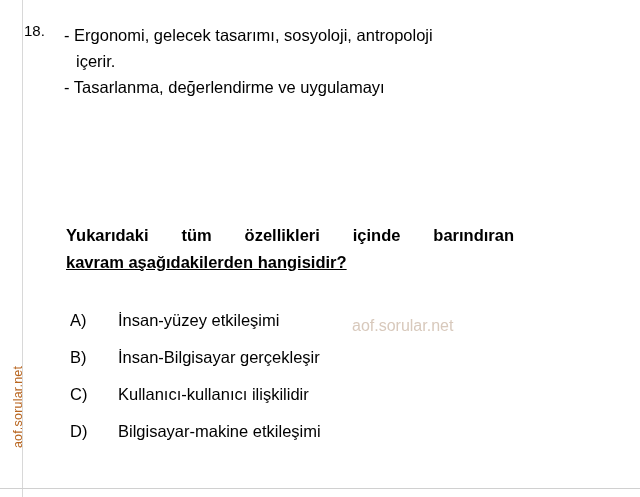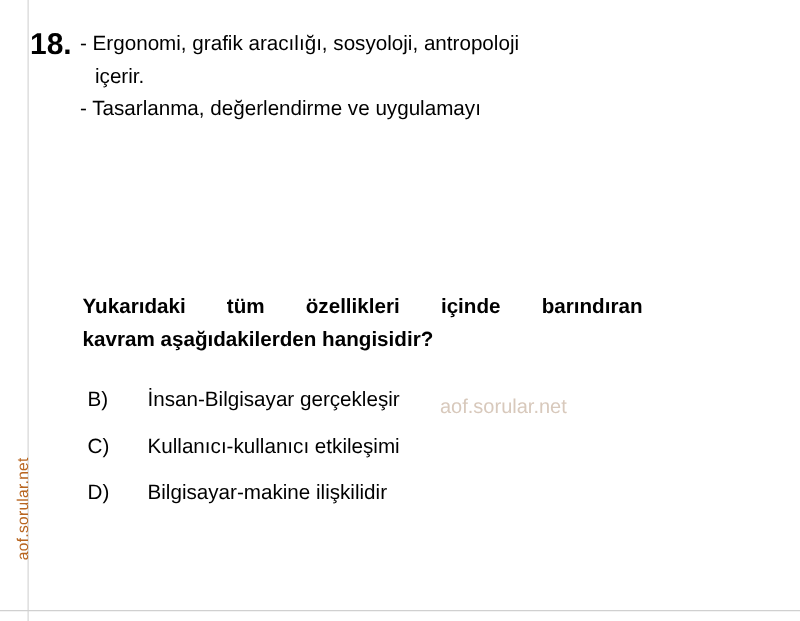--- a/index.html
+++ b/index.html
@@ -55,22 +55,22 @@
     left: 0;
     top: 0;
     width: 640px;
     height: 497px;
   }
 
   .q-number {
     position: absolute;
     left: 24px;
     top: 22px;
-    font-size: 24px;
-    font-weight: bold;
+    font-size: 15px;
+    font-weight: normal;
     letter-spacing: 0px;
   }
 
   .stem {
     position: absolute;
     left: 64px;
     top: 22px;
     width: 560px;
   }
   .stem-line {
@@ -78,34 +78,35 @@
     line-height: 26px;
     white-space: pre;
   }
   .stem-line.indent {
     padding-left: 12px;
   }
 
   .question {
     position: absolute;
     left: 66px;
-    top: 232px;
+    top: 222px;
     width: 520px;
     font-size: 16.5px;
     font-weight: bold;
     line-height: 27px;
   }
   .question .ln1 {
     display: block;
     text-align: justify;
     text-align-last: justify;
     width: 448px;
   }
   .question .ln2 {
     display: block;
+    text-decoration: underline;
   }
 
   .options {
     position: absolute;
     left: 70px;
     top: 302px;
     width: 540px;
   }
   .option {
     position: relative;
@@ -136,38 +137,41 @@
 
 <div class="page">
 
   <div class="left-strip">
     <div class="left-watermark">aof.sorular.net</div>
   </div>
 
   <div class="q-number">18.</div>
 
   <div class="stem">
-    <div class="stem-line">- Ergonomi, grafik aracılığı, sosyoloji, antropoloji</div>
+    <div class="stem-line">- Ergonomi, gelecek tasarımı, sosyoloji, antropoloji</div>
     <div class="stem-line indent">içerir.</div>
     <div class="stem-line">- Tasarlanma, değerlendirme ve uygulamayı</div>
   </div>
 
   <div class="question">
     <span class="ln1">Yukarıdaki tüm özellikleri içinde barındıran</span>
     <span class="ln2">kavram aşağıdakilerden hangisidir?</span>
   </div>
 
   <div class="options">
     <div class="option">
+      <span class="letter">A)</span><span class="text">İnsan-yüzey etkileşimi</span>
+    </div>
+    <div class="option">
       <span class="letter">B)</span><span class="text">İnsan-Bilgisayar gerçekleşir</span>
     </div>
     <div class="option">
-      <span class="letter">C)</span><span class="text">Kullanıcı-kullanıcı etkileşimi</span>
+      <span class="letter">C)</span><span class="text">Kullanıcı-kullanıcı ilişkilidir</span>
     </div>
     <div class="option">
-      <span class="letter">D)</span><span class="text">Bilgisayar-makine ilişkilidir</span>
+      <span class="letter">D)</span><span class="text">Bilgisayar-makine etkileşimi</span>
     </div>
   </div>
 
   <div class="center-watermark">aof.sorular.net</div>
 
   <div class="bottom-rule"></div>
 </div>
 
 </body></html>

